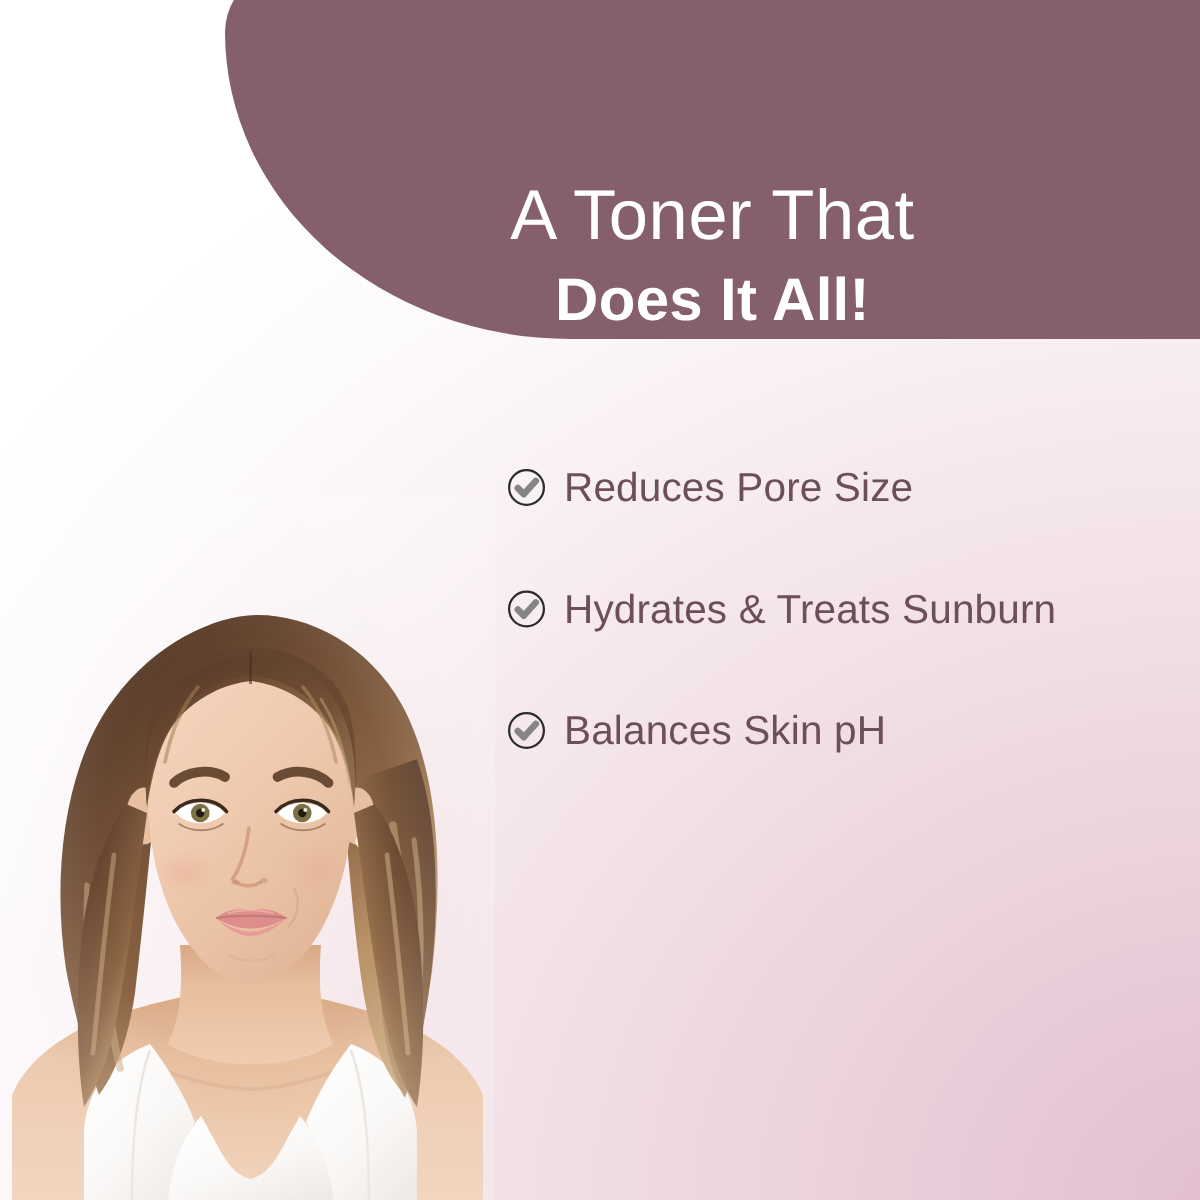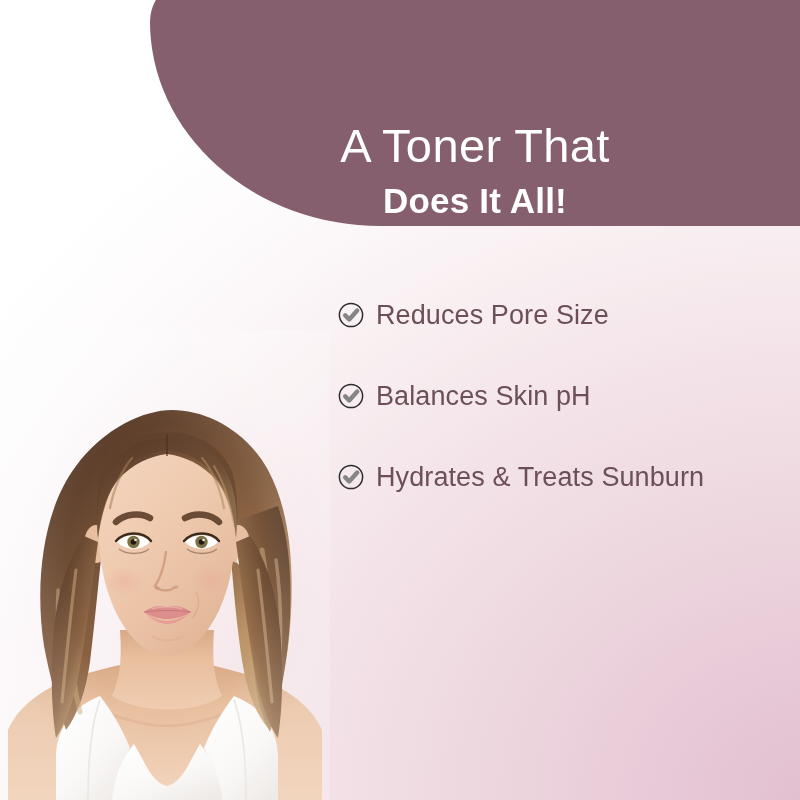--- a/index.html
+++ b/index.html
@@ -66,37 +66,38 @@
     color: #ffffff;
     font-size: 47px;
     font-weight: 300;
     letter-spacing: 0.4px;
     line-height: 1.0;
     margin: 0 0 14px 0;
     white-space: nowrap;
   }
   .title-line2 {
     color: #ffffff;
-    font-size: 35px;
+    font-size: 40px;
     font-weight: 700;
     letter-spacing: 0.2px;
     line-height: 1.0;
     margin: 0;
     white-space: nowrap;
   }
 
   
   .benefits {
     position: absolute;
     left: 338px;
     top: 302px;
     width: 440px;
   }
   .benefit-row {
     display: flex;
+    align-items: center;
     height: 46px;
     margin-bottom: 35px;
   }
   .benefit-row:last-child { margin-bottom: 0; }
 
   .check-icon {
     flex: 0 0 auto;
     width: 26px;
     height: 26px;
     margin-right: 12px;
@@ -309,26 +310,26 @@
       </svg>
       <span class="benefit-label">Reduces Pore Size</span>
     </div>
 
 
     <div class="benefit-row">
       <svg class="check-icon" viewBox="0 0 26 26">
         <circle cx="13" cy="13" r="11.6" fill="none" stroke="#2b2b2b" stroke-width="1.5"></circle>
         <path d="M7.2,13.4 L11.2,17.4 L19.2,8.6" fill="none" stroke="#858585" stroke-width="4.4" stroke-linecap="round" stroke-linejoin="round"></path>
       </svg>
-      <span class="benefit-label">Balances Skin pH</span>
+      <span class="benefit-label">Hydrates &amp; Treats Sunburn</span>
     </div>
 
     <div class="benefit-row">
       <svg class="check-icon" viewBox="0 0 26 26">
         <circle cx="13" cy="13" r="11.6" fill="none" stroke="#2b2b2b" stroke-width="1.5"></circle>
         <path d="M7.2,13.4 L11.2,17.4 L19.2,8.6" fill="none" stroke="#858585" stroke-width="4.4" stroke-linecap="round" stroke-linejoin="round"></path>
       </svg>
-      <span class="benefit-label">Hydrates &amp; Treats Sunburn</span>
+      <span class="benefit-label">Balances Skin pH</span>
     </div>
 
   </div>
 
 </div>
 
 </body></html>

